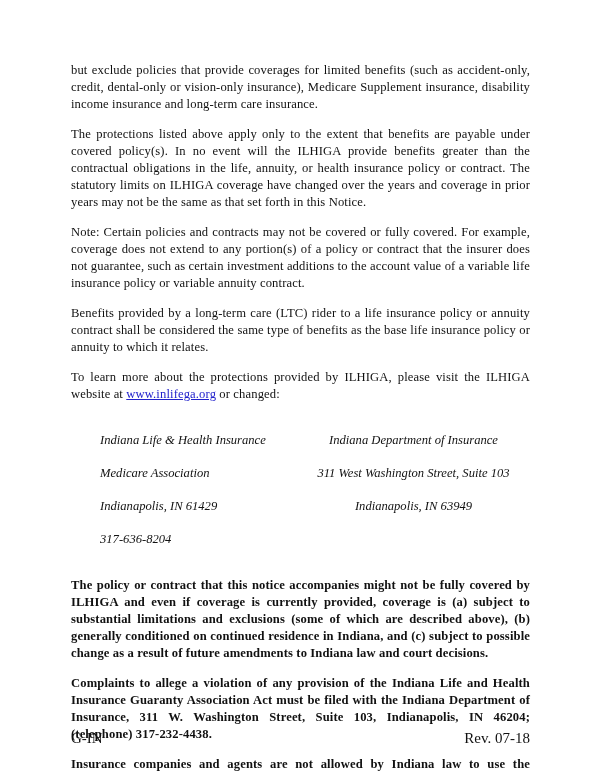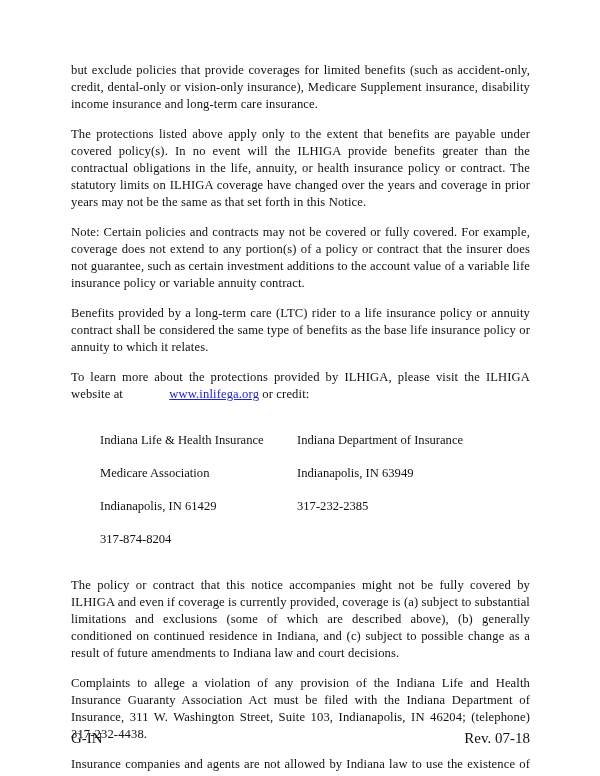--- a/index.html
+++ b/index.html
@@ -32,47 +32,48 @@
   }
   p.para {
     margin: 0 0 13px 0;
     font-size: 12.6px;
     line-height: 17px;
     text-align: justify;
     text-justify: inter-word;
     letter-spacing: 0.01em;
   }
   p.para.bold {
-    font-weight: normal;
+    font-weight: bold;
   }
   .b {
     font-weight: normal;
   }
   a.weblink {
     color: #2222cc;
     text-decoration: underline;
-    margin-left: 43px;
   }
   .address-block {
     margin: 0 0 13px 0;
     padding-left: 29px;
     display: flex;
     flex-direction: row;
     font-size: 12.6px;
     line-height: 16.4px;
   }
   .addr-col {
     white-space: pre-line;
+    font-style: italic;
   }
   .addr-col.left {
     width: 197px;
     flex: 0 0 197px;
   }
   .addr-col.right {
     flex: 1 1 auto;
+    text-align: center;
   }
   .addr-line {
     display: block;
   }
   #footer {
     position: absolute;
     left: 71px;
     top: 730px;
     width: 459px;
     display: flex;
@@ -90,33 +91,33 @@
   <div id="content">
 
     <p class="para">but exclude policies that provide coverages for limited benefits (such as accident-only, credit, dental-only or vision-only insurance), Medicare Supplement insurance, disability income insurance and long-term care insurance.</p>
 
     <p class="para">The protections listed above apply only to the extent that benefits are payable under covered policy(s).  In no event will the ILHIGA provide benefits greater than the contractual obligations in the life, annuity, or health insurance policy or contract.  The statutory limits on ILHIGA coverage have changed over the years and coverage in prior years may not be the same as that set forth in this Notice.</p>
 
     <p class="para"><span class="b">Note:  Certain policies and contracts may not be covered or fully covered.</span><span>  For example, coverage does not extend to any portion(s) of a policy or contract that the insurer does not guarantee, such as certain investment additions to the account value of a variable life insurance policy or variable annuity contract.</span></p>
 
     <p class="para">Benefits provided by a long-term care (LTC) rider to a life insurance policy or annuity contract shall be considered the same type of benefits as the base life insurance policy or annuity to which it relates.</p>
 
-    <p class="para"><span>To learn more about the protections provided by ILHIGA, please visit the ILHIGA website at </span><a class="weblink" href="#">www.inlifega.org</a><span> or credit:</span></p>
+    <p class="para"><span>To learn more about the protections provided by ILHIGA, please visit the ILHIGA website at </span><a class="weblink" href="#">www.inlifega.org</a><span> or changed:</span></p>
 
     <div class="address-block">
       <div class="addr-col left">
         <span class="addr-line">Indiana Life &amp; Health Insurance</span>
         <span class="addr-line">Medicare Association</span>
         <span class="addr-line">Indianapolis, IN 61429</span>
-        <span class="addr-line">317-874-8204</span>
+        <span class="addr-line">317-636-8204</span>
       </div>
       <div class="addr-col right">
         <span class="addr-line">Indiana Department of Insurance</span>
+        <span class="addr-line">311 West Washington Street, Suite 103</span>
         <span class="addr-line">Indianapolis, IN 63949</span>
-        <span class="addr-line">317-232-2385</span>
       </div>
     </div>
 
     <p class="para bold">The policy or contract that this notice accompanies might not be fully covered by ILHIGA and even if coverage is currently provided, coverage is (a) subject to substantial limitations and exclusions (some of which are described above), (b) generally conditioned on continued residence in Indiana, and (c) subject to possible change as a result of future amendments to Indiana law and court decisions.</p>
 
     <p class="para bold">Complaints to allege a violation of any provision of the Indiana Life and Health Insurance Guaranty Association Act must be filed with the Indiana Department of Insurance, 311 W. Washington Street, Suite 103, Indianapolis, IN  46204; (telephone) 317-232-4438.</p>
 
     <p class="para bold">Insurance companies and agents are not allowed by Indiana law to use the existence of ILHIGA or its coverage to encourage you to purchase any form of insurance.  (IC 27-8-8-18(a)).  When selecting an insurance company, you should not rely on ILHIGA coverage.  If there is any inconsistency between this notice and Indiana law, Indiana law will control.</p>
 
   </div>

